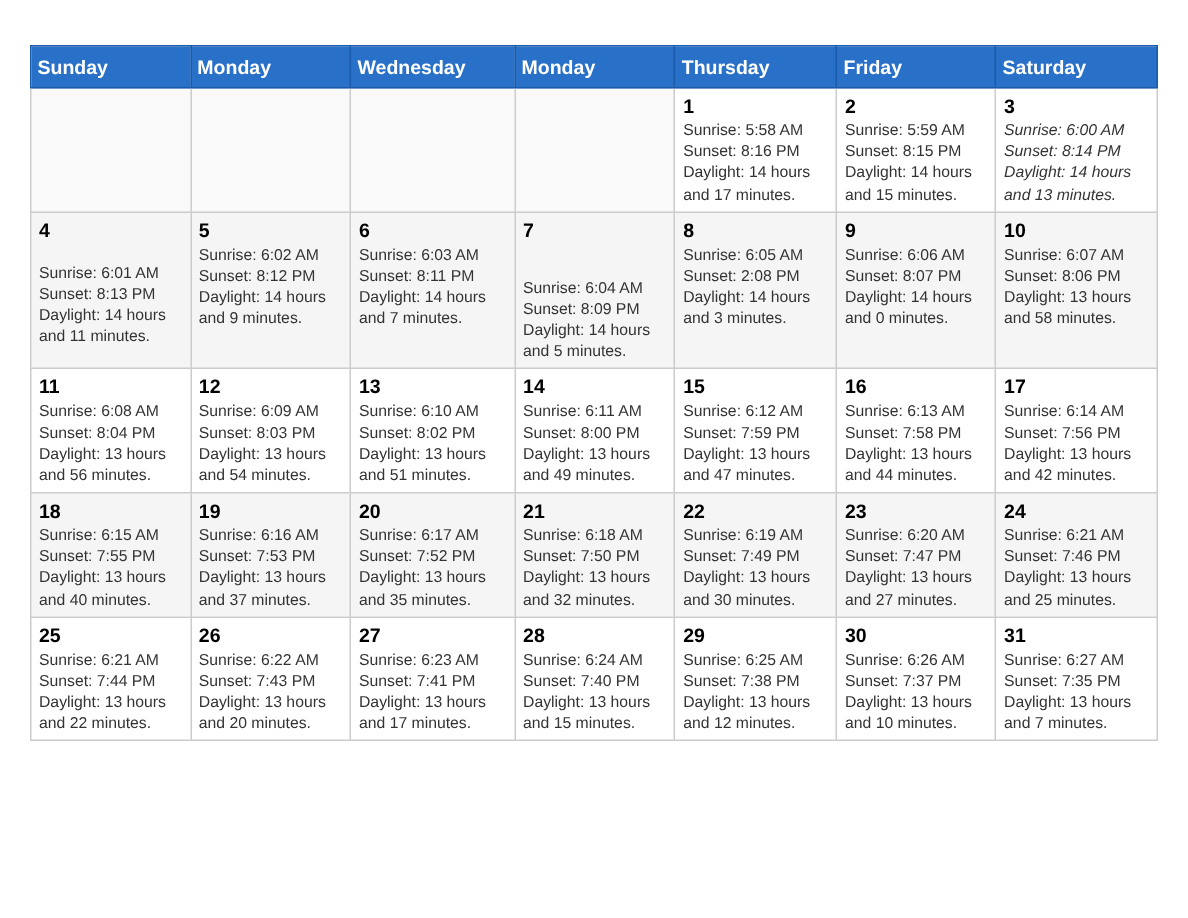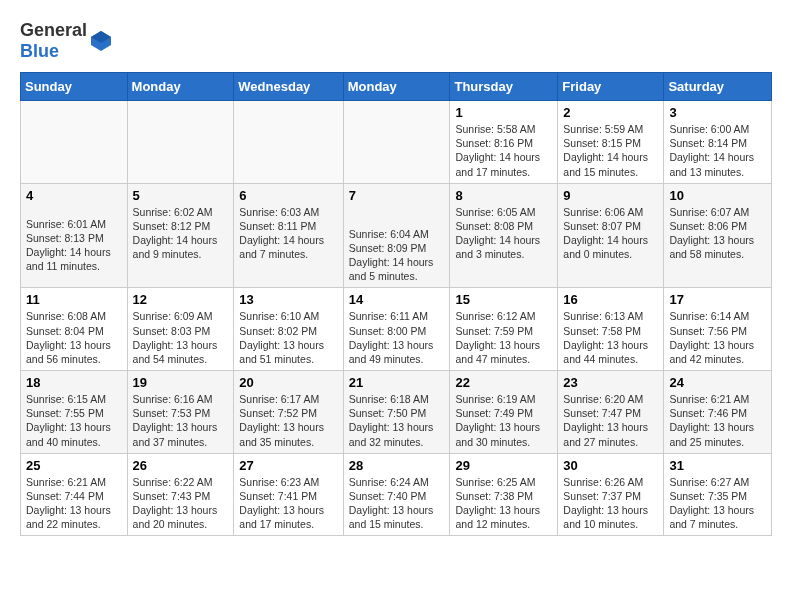--- a/index.html
+++ b/index.html
@@ -86,30 +86,20 @@
       line-height: 1.35;
     }
     .empty-cell {
       background: #f9f9f9;
     }
   </style>
 </head>
 <body>
 
 <div class="header">
-  <div class="logo">
-    <div>
-      <span class="logo-text-general">General</span><br>
-      <span class="logo-text-blue">Blue</span>
-    </div>
-    <svg class="logo-icon" viewBox="0 0 24 24" fill="#2970c8">
-      <path d="M12 2 L22 8 L22 16 L12 22 L2 16 L2 8 Z" fill="#2970c8"></path>
-      <path d="M12 2 L22 8 L12 14 L2 8 Z" fill="#1a5aaa"></path>
-    </svg>
-  </div>
   <div class="title-block">
   </div>
 </div>
 
 <table>
   <thead>
     <tr>
     <th>Sunday</th>
         <th>Monday</th>
         <th>Wednesday</th>
@@ -132,21 +122,21 @@
 Daylight: 14 hours and 17 minutes.</div>
         </td>
         <td>
           <span class="day-num">2</span>
           <div class="cell-text" style="white-space: pre-line;">Sunrise: 5:59 AM
 Sunset: 8:15 PM
 Daylight: 14 hours and 15 minutes.</div>
         </td>
         <td>
           <span class="day-num">3</span>
-          <div class="cell-text" style="white-space: pre-line;">Sunrise: 6:00 AM
+          <div class="cell-text" style="white-space: pre-line; font-style: italic;">Sunrise: 6:00 AM
 Sunset: 8:14 PM
 Daylight: 14 hours and 13 minutes.</div>
         </td>
       </tr>
       <tr>
         <td>
           <span class="day-num">4</span>
           <div class="cell-text" style="white-space: pre-line; margin-top: 14px;">Sunrise: 6:01 AM
 Sunset: 8:13 PM
 Daylight: 14 hours and 11 minutes.</div>
@@ -165,21 +155,21 @@
         </td>
         <td>
           <span class="day-num">7</span>
           <div class="cell-text" style="white-space: pre-line; margin-top: 24px;">Sunrise: 6:04 AM
 Sunset: 8:09 PM
 Daylight: 14 hours and 5 minutes.</div>
         </td>
         <td>
           <span class="day-num">8</span>
           <div class="cell-text" style="white-space: pre-line;">Sunrise: 6:05 AM
-Sunset: 8:08 PM
+Sunset: 2:08 PM
 Daylight: 14 hours and 3 minutes.</div>
         </td>
         <td>
           <span class="day-num">9</span>
           <div class="cell-text" style="white-space: pre-line;">Sunrise: 6:06 AM
 Sunset: 8:07 PM
 Daylight: 14 hours and 0 minutes.</div>
         </td>
         <td>
           <span class="day-num">10</span>

